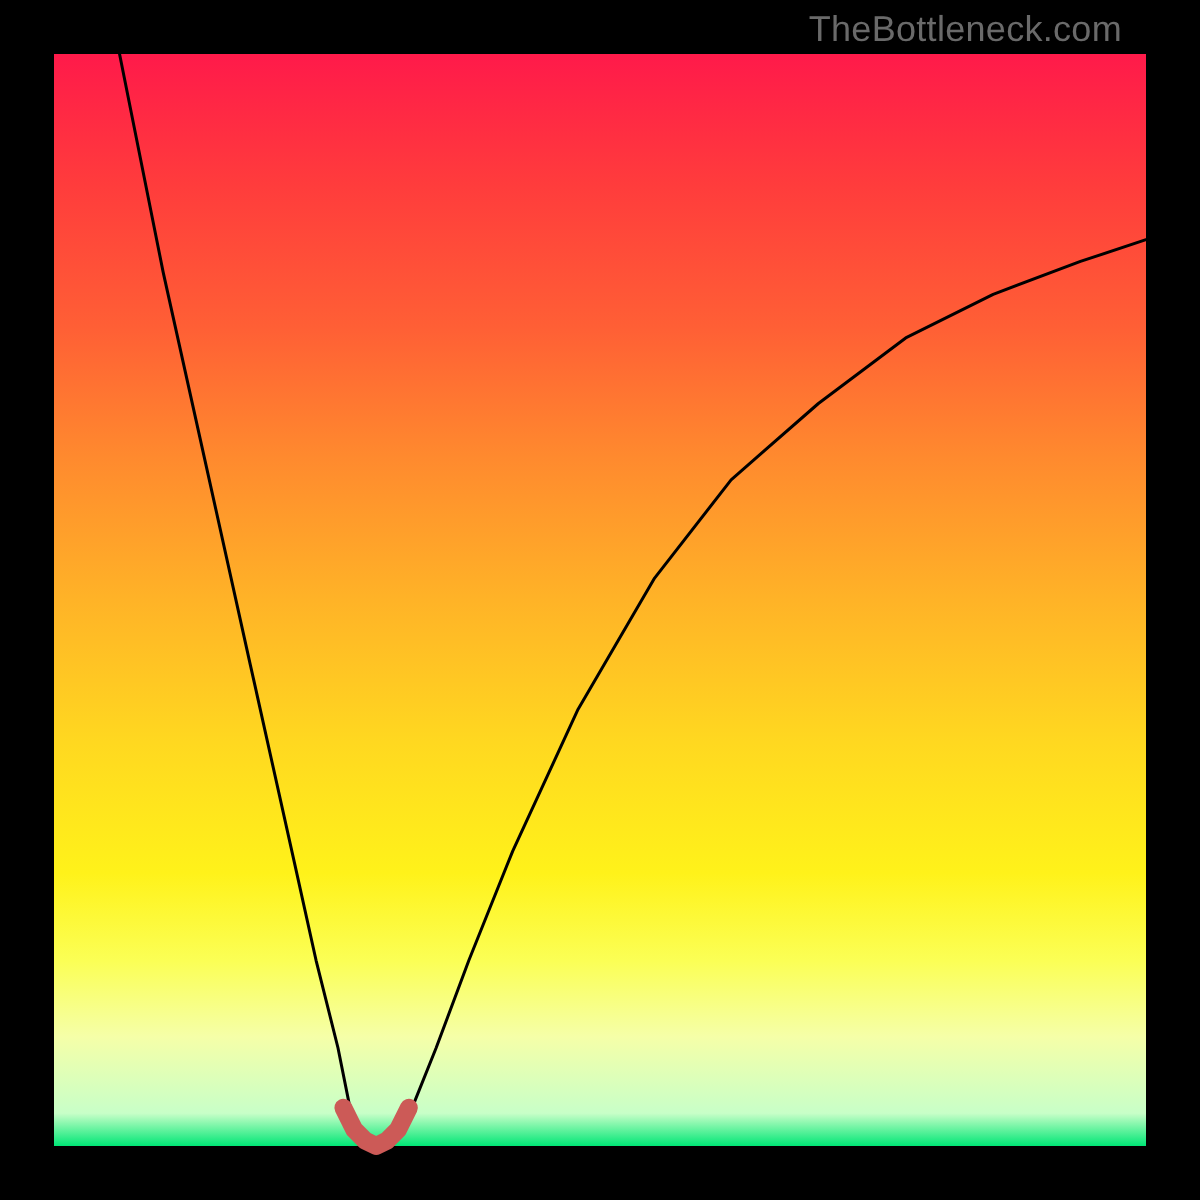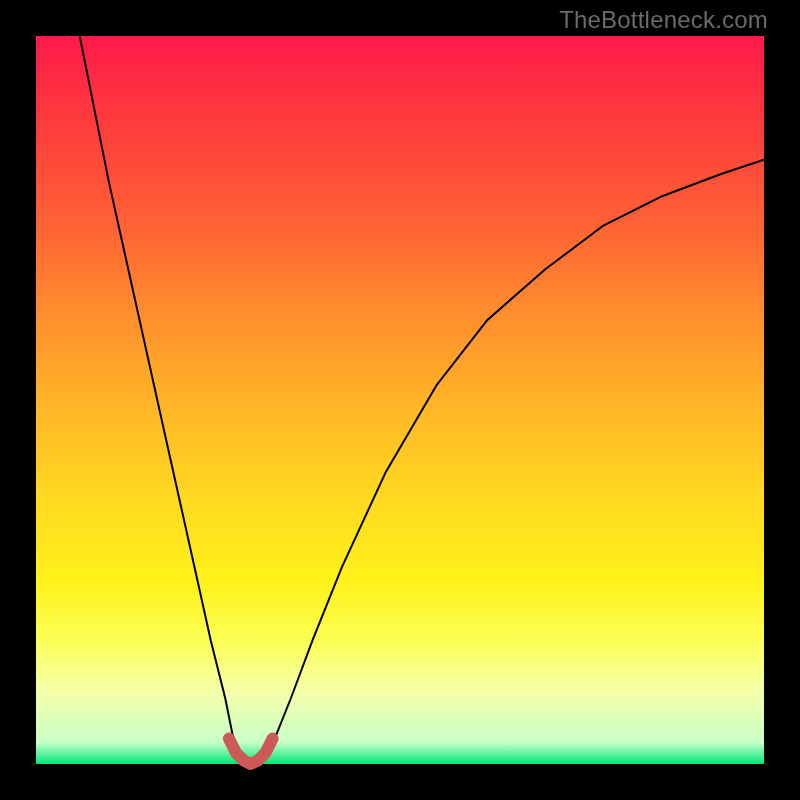--- a/index.html
+++ b/index.html
@@ -28,21 +28,21 @@
       #fff21a 75%,
       #fbff55 83%,
       #f5ffa8 90%,
       #c8ffc8 97%,
       #00e676 100%
     );
   }
   .watermark {
     position: absolute;
     top: 6px;
-    right: 32px;
+    right: 52px;
     color: #6a6a6a;
     font-size: 24px;
     letter-spacing: 0.2px;
     font-family: Arial, sans-serif;
   }
   svg.curve {
     position: absolute;
     left: 0;
     top: 0;
   }

